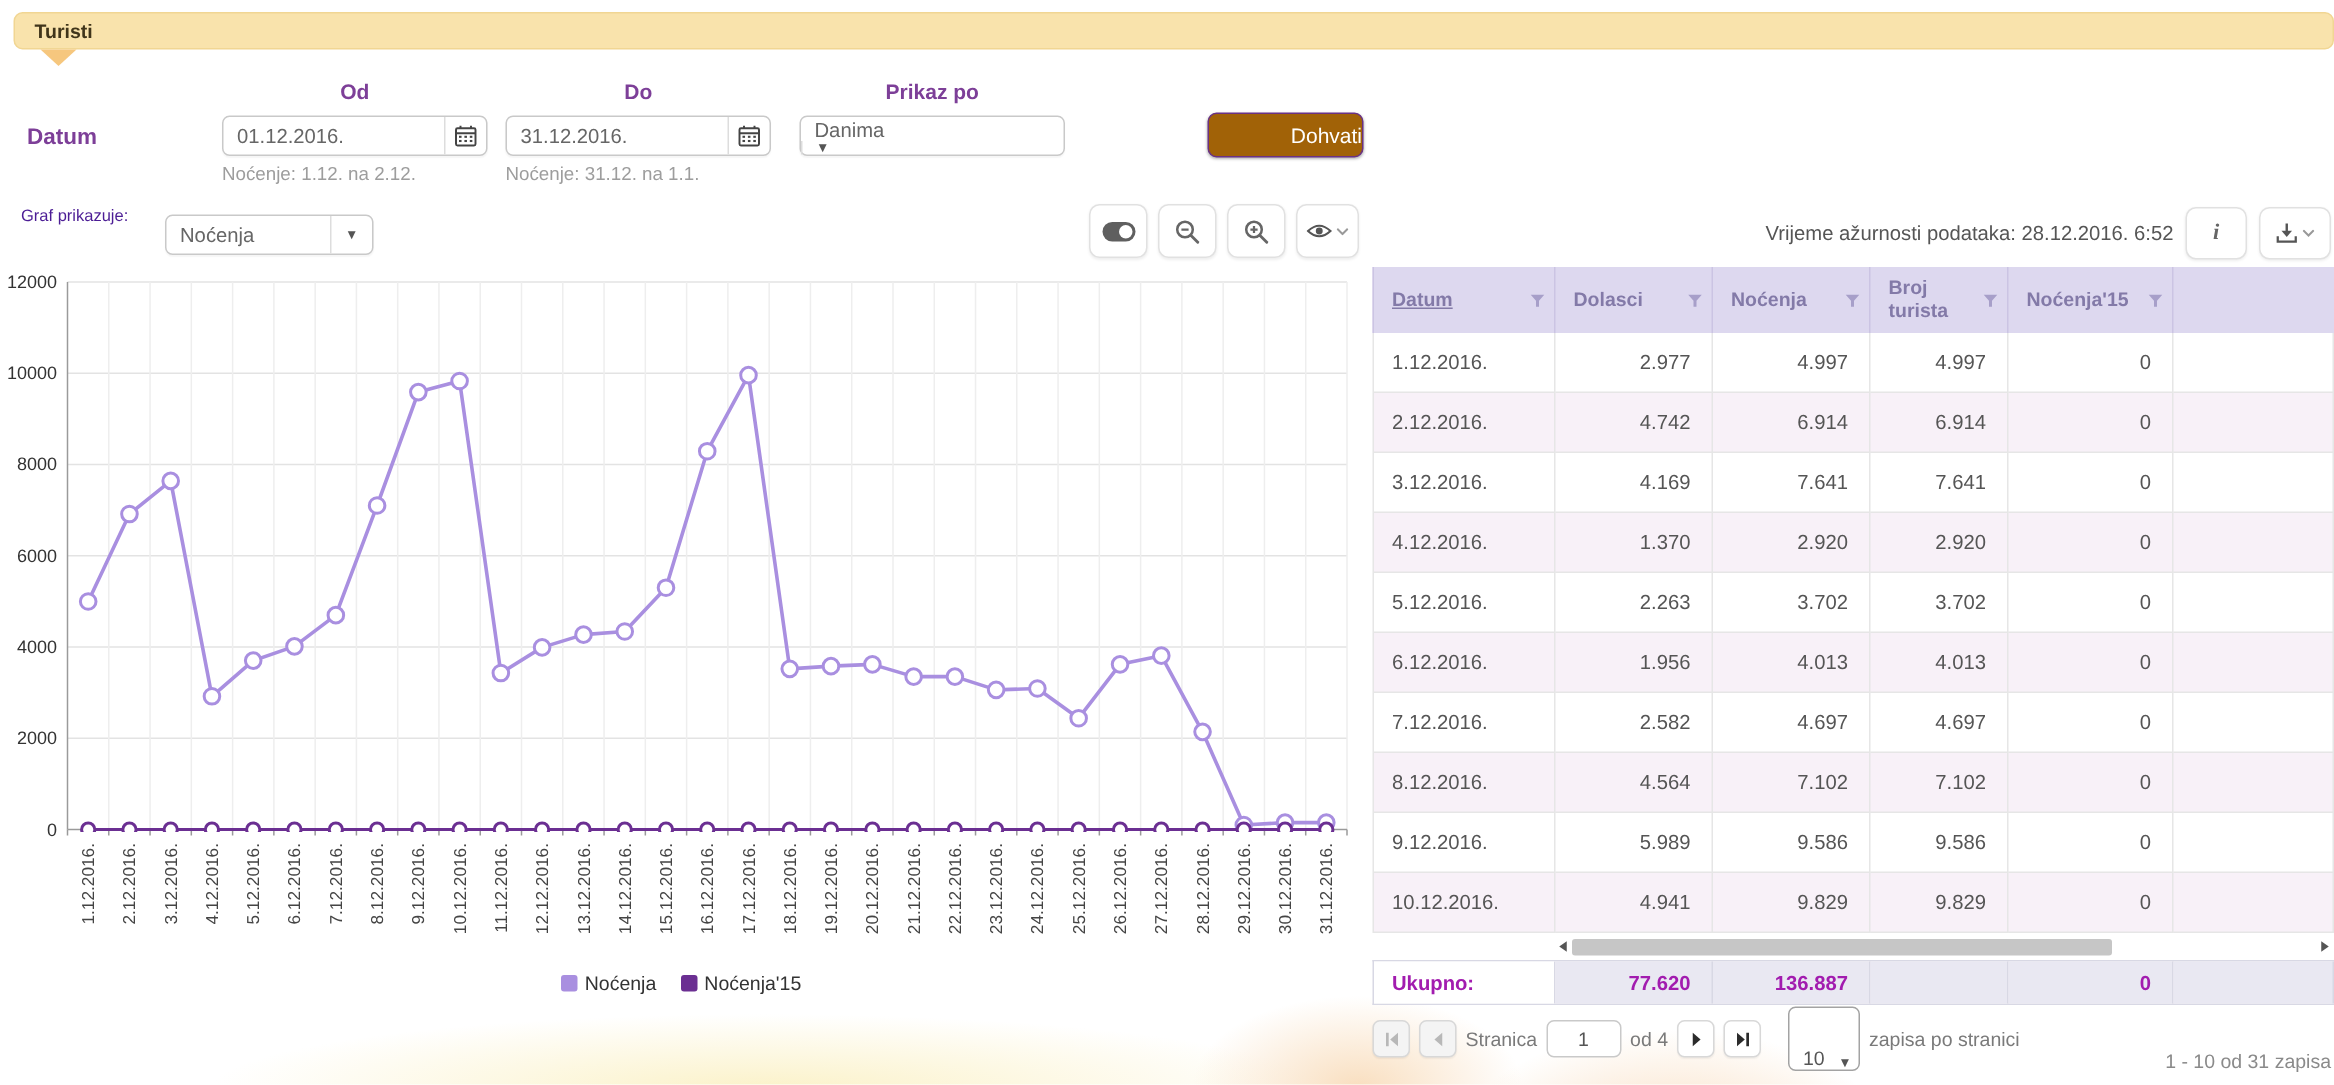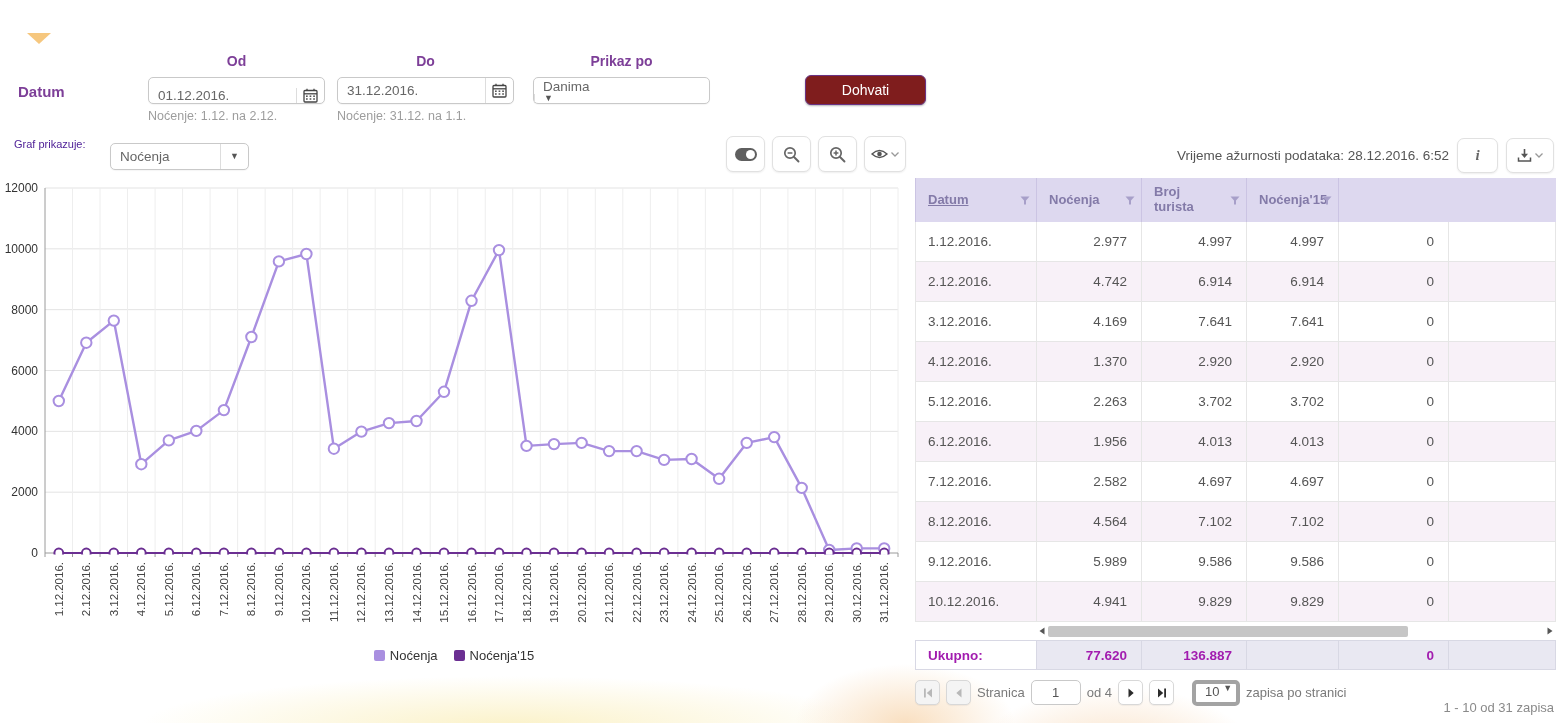--- a/index.html
+++ b/index.html
@@ -30,30 +30,30 @@
   .lbl-datum { left:18px; top:83px; font-size:15px; }
   .lbl-od { left:148px; top:53px; width:177px; text-align:center; }
   .lbl-do { left:337px; top:53px; width:177px; text-align:center; }
   .lbl-prikaz { left:533px; top:53px; width:177px; text-align:center; }
   .inp { position:absolute; height:27px; width:177px; background:#fff;
     border:1px solid #c9c9c9; border-radius:5px; display:flex; align-items:stretch;
     font-size:13.5px; color:#666; box-shadow:0 1px 1px rgba(0,0,0,.04); }
   .inp .val { flex:1; display:flex; align-items:center; padding:0 9px; white-space:nowrap; }
   .inp .icon-box { width:28px; border-left:1px solid #ddd; display:flex;
     align-items:center; justify-content:center; cursor:pointer; }
-  .inp-od { left:148px; top:77px;align-items:flex-end; }
+  .inp-od { left:148px; top:77px; }
   .inp-do { left:337px; top:77px; }
   .inp-prikaz { left:533px; top:77px;flex-direction:column; }
   .caret { font-size:9px; color:#555; line-height:1; }
   .hint { position:absolute; color:#9d9d9d; font-size:12.5px; }
   .hint-od { left:148px; top:109px; }
   .hint-do { left:337px; top:109px; }
-  .btn-dohvati { position:absolute; left:805px; top:75px; width:121px; height:30px;
-    background:#7f1d1d; border:1px solid #6a3284; border-radius:6px; color:#fff;
-    font-size:14px; display:flex; align-items:center; justify-content:center;
+  .btn-dohvati { position:absolute; left:805px; top:75px; width:104px; height:30px;
+    background:#a16207; border:1px solid #6a3284; border-radius:6px; color:#fff;
+    font-size:14px; display:flex; align-items:center; justify-content:flex-end;
     cursor:pointer; box-shadow:0 1px 2px rgba(0,0,0,.3); }
   
   .graf-label { position:absolute; left:14px; top:138px; color:#4c1d95; font-size:11px; }
   .graf-select { left:110px; top:143px; width:139px; }
   .chart-btns { position:absolute; left:726px; top:136px; display:flex; gap:7px; }
   .cbtn { height:36px; min-width:39px; background:#fff; border:1px solid #e1e1e1;
     border-radius:7px; display:flex; align-items:center; justify-content:center;
     gap:3px; cursor:pointer; box-shadow:0 1px 2px rgba(0,0,0,.07); padding:0 6px; }
   .toggle-pill { width:22px; height:13px; background:#5f5f5f; border-radius:7px;
     position:relative; }
@@ -105,37 +105,40 @@
   .totals .tc.tlabel { background:#fff; justify-content:flex-start; padding-left:12px; }
   
   .pager { position:absolute; left:915px; top:679px; width:639px; height:27px;
     display:flex; align-items:center; gap:6px; font-size:13px; color:#7a7a7a; }
   .pbtn { width:25px; height:25px; border:1px solid #d8d8d8; border-radius:5px;
     background:#fff; display:flex; align-items:center; justify-content:center;
     cursor:pointer; box-shadow:0 1px 1px rgba(0,0,0,.05); }
   .pbtn.disabled { background:#f4f4f4; cursor:default; }
   .page-input { width:50px; height:25px; border:1px solid #c9c9c9; border-radius:5px;
     text-align:center; font-size:13px; color:#555; font-family:inherit; }
-  .size-select { width:48px; height:26px; border:4px solid #a3a3a3; border-radius:5px;
-    background:#fff; display:flex; align-items:flex-start; margin-left:12px; cursor:pointer; }
+  .size-select { width:48px; height:43px; border:1px solid #a3a3a3; border-radius:5px;
+    background:#fff; display:flex; align-items:flex-end; margin-left:12px; cursor:pointer; }
   .size-select .sv { flex:1; display:flex; align-items:center; padding-left:9px;
     font-size:13px; color:#555; }
   .size-select .sc { width:18px; display:flex; align-items:center; justify-content:center; }
   .range { margin-left:auto; color:#8a8a8a;margin-top:30px; }
   .stranica-group { display:flex; align-items:center; gap:6px; }
 </style>
 </head>
 <body>
 
 <div class="decor decor-yellow"></div>
 <div class="decor decor-peach-small"></div>
 <div class="decor decor-peach-large"></div>
 
 <div class="layer">
 
+  <div class="tab-bar">
+    <span>Turisti</span>
+  </div>
   <div class="tab-arrow"></div>
 
   <div class="flabel lbl-datum">Datum</div>
   <div class="flabel lbl-od">Od</div>
   <div class="flabel lbl-do">Do</div>
   <div class="flabel lbl-prikaz">Prikaz po</div>
 
   <div class="inp inp-od">
     <span class="val">01.12.2016.</span>
     <span class="icon-box">
@@ -441,20 +444,26 @@
   </div>
 
   <div class="thead grid6">
     <div class="hcell sorted">
       <span class="ht">Datum</span>
       <svg width="10" height="9" viewBox="0 0 10 9">
           <polygon points="0.5,0.5 9.5,0.5 6,4.5 6,8.5 4,8.5 4,4.5" fill="#a79fc9"></polygon>
         </svg>
     </div>
     <div class="hcell">
+      <span class="ht">Dolasci</span>
+      <svg width="10" height="9" viewBox="0 0 10 9">
+          <polygon points="0.5,0.5 9.5,0.5 6,4.5 6,8.5 4,8.5 4,4.5" fill="#a79fc9"></polygon>
+        </svg>
+    </div>
+    <div class="hcell">
       <span class="ht">Noćenja</span>
       <svg width="10" height="9" viewBox="0 0 10 9">
           <polygon points="0.5,0.5 9.5,0.5 6,4.5 6,8.5 4,8.5 4,4.5" fill="#a79fc9"></polygon>
         </svg>
     </div>
     <div class="hcell">
       <span class="ht">Broj turista</span>
       <svg width="10" height="9" viewBox="0 0 10 9">
           <polygon points="0.5,0.5 9.5,0.5 6,4.5 6,8.5 4,8.5 4,4.5" fill="#a79fc9"></polygon>
         </svg>

